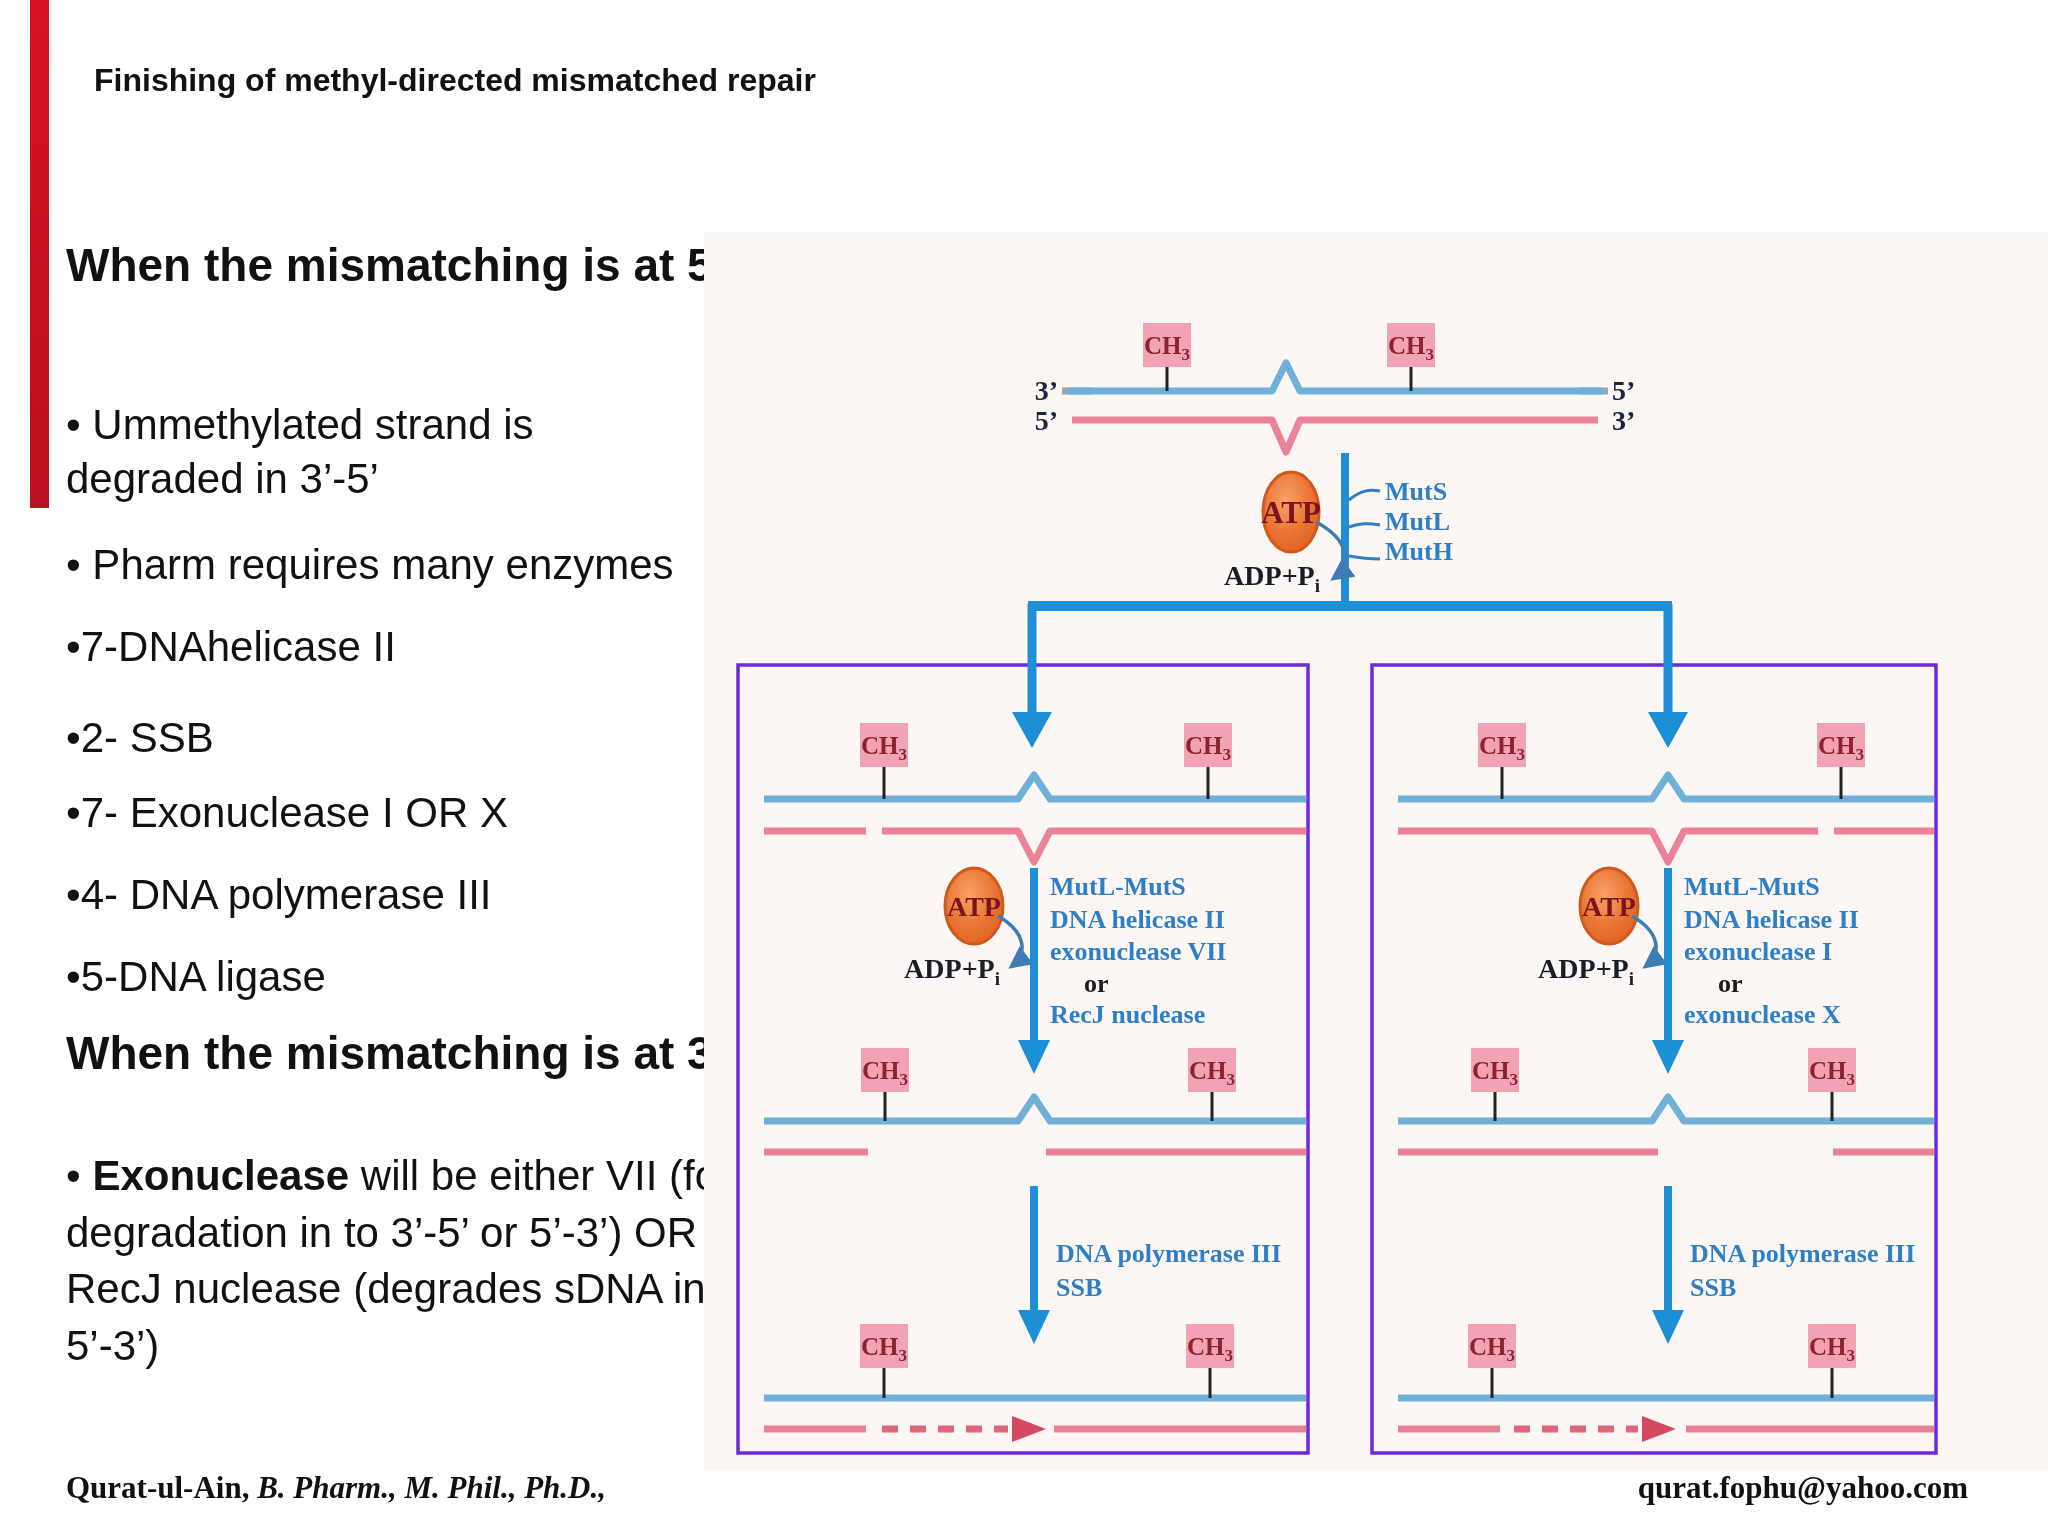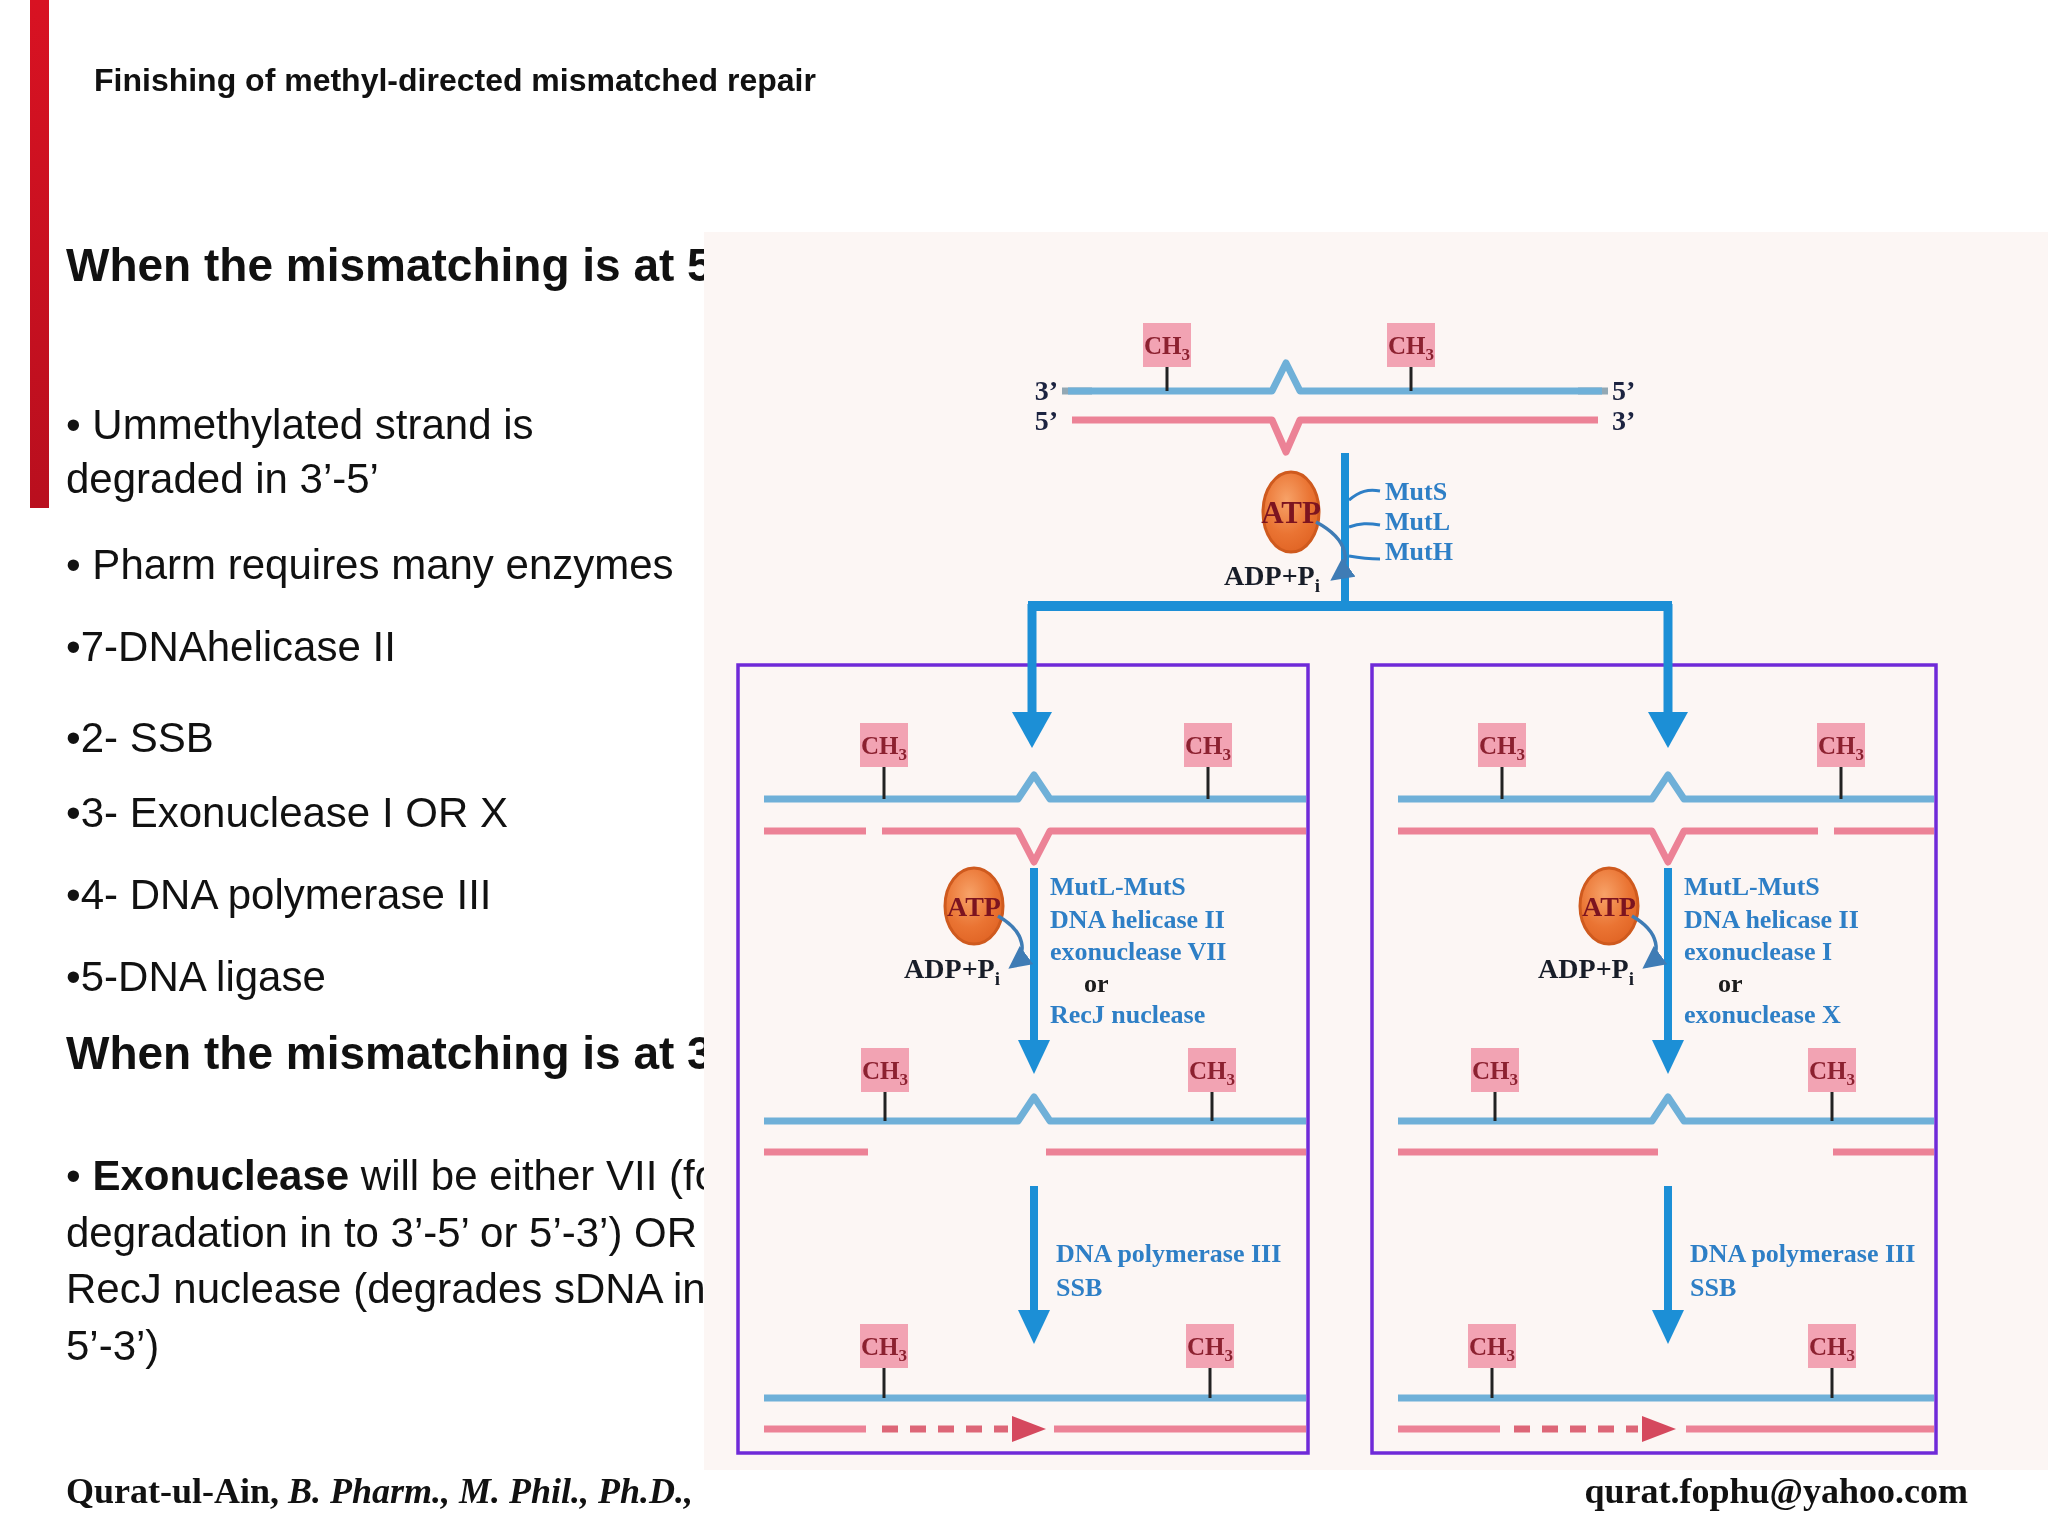--- a/index.html
+++ b/index.html
@@ -4,21 +4,21 @@
 <style>
   html,body{margin:0;padding:0;}
   body{width:2048px;height:1536px;background:#ffffff;position:relative;overflow:hidden;
        font-family:"Liberation Sans",sans-serif;color:#111;}
   .abs{position:absolute;}
   .red-bar{left:30px;top:0;width:19px;height:508px;background:linear-gradient(#d81222,#b90f1e);}
   .title{left:94px;top:62px;font-size:32px;font-weight:bold;white-space:nowrap;}
   .h2{font-size:46px;font-weight:bold;line-height:1.18;width:660px;left:66px;}
   .body-text{font-size:42px;line-height:1.28;left:66px;width:648px;}
   .p3{width:700px;line-height:1.35;}
-  .footer{top:1470px;font-family:"Liberation Serif",serif;font-size:36px;font-weight:bold;}
+  .footer{top:1470px;font-family:"Liberation Serif",serif;font-size:31px;font-weight:bold;}
   .footer-left{left:66px;}
   .footer-left .ital{font-style:italic;}
   .footer-right{right:80px;margin-left:47px;}
   svg text{font-family:"Liberation Serif",serif;}
   .ch3-txt{font-weight:bold;fill:#8c2130;font-size:25px;}
   .ch3-sub{font-size:17px;}
   .endlab{font-weight:bold;fill:#1c2340;font-size:28px;}
   .atp-txt{font-weight:bold;fill:#7c1420;}
   .adp-txt{font-weight:bold;fill:#181d28;font-size:28px;}
   .adp-sub{font-size:19px;}
@@ -30,21 +30,21 @@
 
 <div class="abs red-bar"></div>
 
 <div class="abs title">Finishing of methyl-directed mismatched repair</div>
 
 <div class="abs h2" style="top:238px;">When the mismatching is at 5’</div>
 <div class="abs body-text" style="top:398px;">• Ummethylated strand is degraded in 3’-5’</div>
 <div class="abs body-text" style="top:538px;">• Pharm requires many enzymes</div>
 <div class="abs body-text" style="top:620px;">•7-DNAhelicase II</div>
 <div class="abs body-text" style="top:703px;margin-top:8px;">•2- SSB</div>
-<div class="abs body-text" style="top:786px;">•3- Exonuclease I OR X</div>
+<div class="abs body-text" style="top:786px;">•7- Exonuclease I OR X</div>
 <div class="abs body-text" style="top:868px;">•4- DNA polymerase III</div>
 <div class="abs body-text" style="top:950px;">•5-DNA ligase</div>
 <div class="abs h2" style="top:1026px;">When the mismatching is at 3’</div>
 <div class="abs body-text p3" style="top:1148px;"><span>• </span><b>Exonuclease</b><span> will be either VII (for degradation in to 3’-5’ or 5’-3’) OR RecJ nuclease (degrades sDNA in 5’-3’)</span></div>
 
 <div class="abs footer footer-left"><span>Qurat-ul-Ain,</span><span class="ital"> B. Pharm., M. Phil., Ph.D.,</span></div>
 <div class="abs footer footer-right">qurat.fophu@yahoo.com</div>
 
 <svg class="abs" style="left:0;top:0;" width="2048" height="1536" viewBox="0 0 2048 1536">
   <defs>

